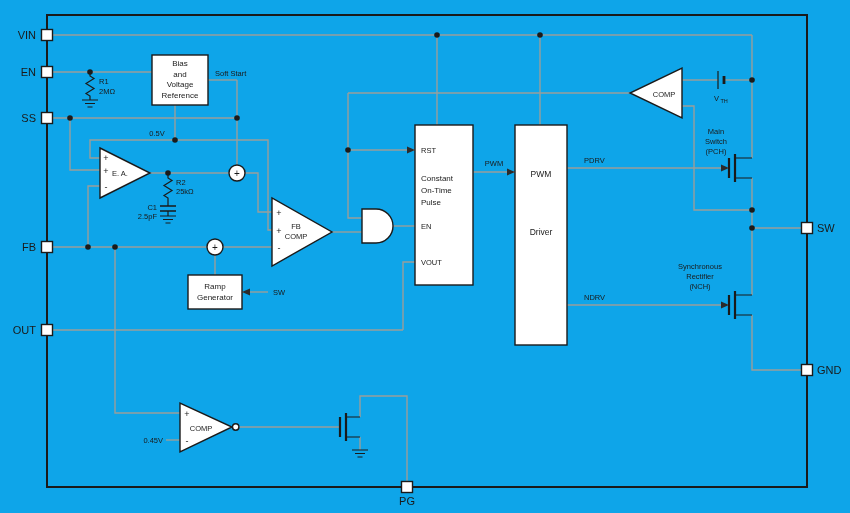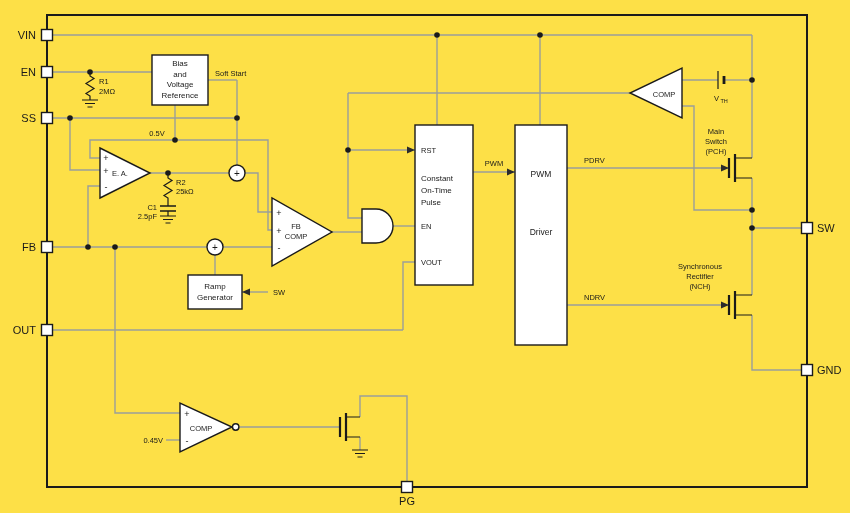--- a/index.html
+++ b/index.html
@@ -1,16 +1,16 @@
 <!DOCTYPE html>
 <html><head>
 <meta charset="utf-8">
 <style>
   html,body{margin:0;padding:0;background:#ffffff;}
-  .canvas{width:850px;height:513px;position:relative;background:#fde047;
+  .canvas{width:850px;height:513px;position:relative;background:#0ea5e9;
           font-family:"Liberation Sans",sans-serif;}
   svg{display:block;}
   .lbl{fill:#1a1a1a;font-family:"Liberation Sans",sans-serif;}
   .t11{font-size:11px;}
   .t85{font-size:8.5px;}
   .t8{font-size:8px;}
   .t75{font-size:7.5px;}
   .t55{font-size:5.5px;}
   .op{font-size:9px;}
   .opc{font-size:10px;}

